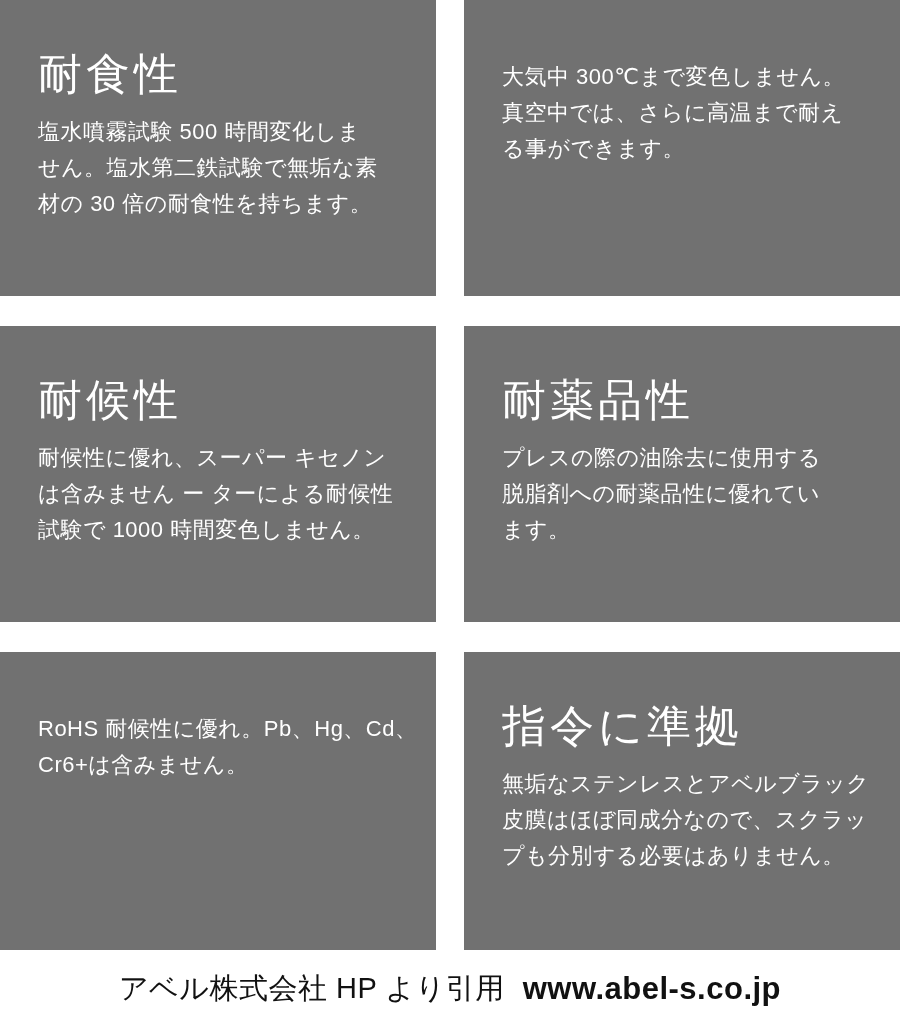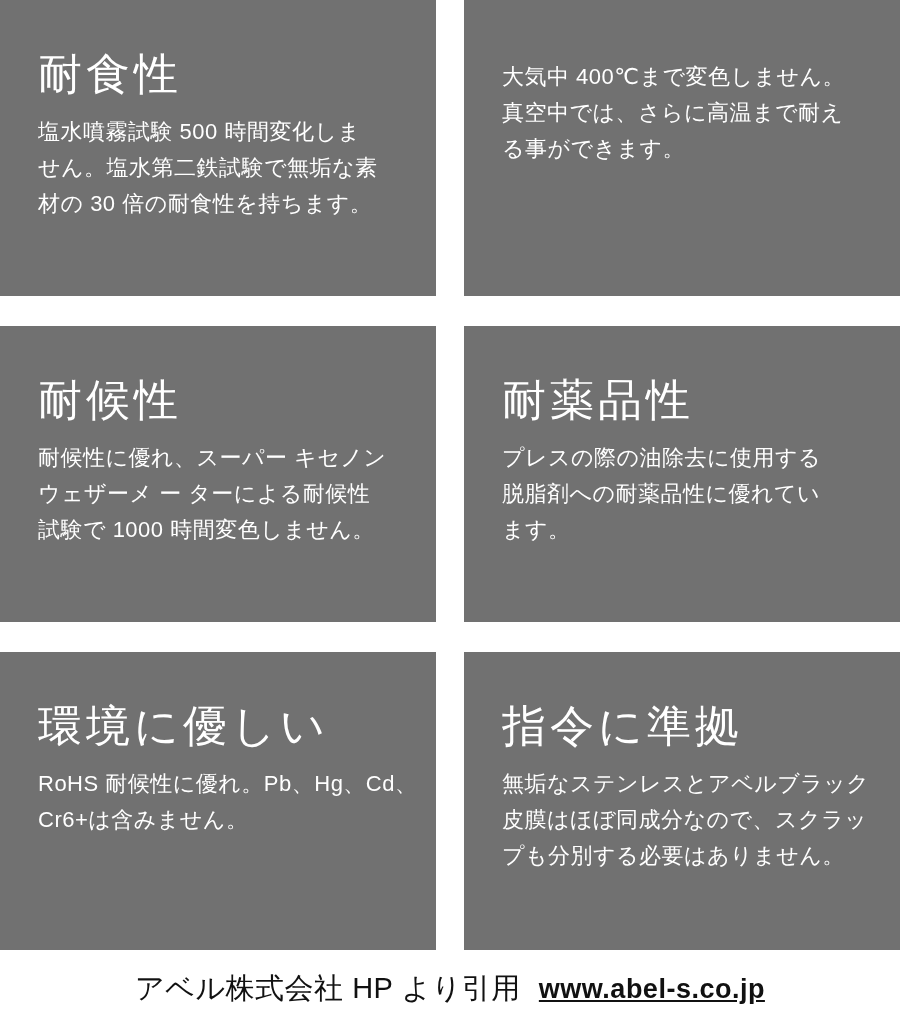--- a/index.html
+++ b/index.html
@@ -55,62 +55,60 @@
     padding-top: 0;
     background: #ffffff;
   }
   .footer-citation {
     color: #111111;
     font-size: 29px;
     letter-spacing: 0.5px;
   }
   .footer-url {
     color: #111111;
-    font-size: 27px;
+    font-size: 31px;
     font-weight: 700;
     letter-spacing: 0.5px;
-    text-decoration: underline;
   }
 </style>
 </head>
 <body>
 
 <div class="page">
 
   <div class="card-grid">
 
     <div class="card">
       <div class="card-title">耐食性</div>
       <div class="card-body">塩水噴霧試験 500 時間変化しま
 せん。塩水第二鉄試験で無垢な素
 材の 30 倍の耐食性を持ちます。</div>
     </div>
 
     <div class="card">
-      <div class="card-body">大気中 400℃まで変色しません。
+      <div class="card-body">大気中 300℃まで変色しません。
 真空中では、さらに高温まで耐え
 る事ができます。</div>
     </div>
 
     <div class="card">
       <div class="card-title">耐候性</div>
       <div class="card-body">耐候性に優れ、スーパー キセノン
-ウェザーメ ー ターによる耐候性
+は含みません ー ターによる耐候性
 試験で 1000 時間変色しません。</div>
     </div>
 
     <div class="card">
       <div class="card-title">耐薬品性</div>
       <div class="card-body">プレスの際の油除去に使用する
 脱脂剤への耐薬品性に優れてい
 ます。</div>
     </div>
 
     <div class="card">
-      <div class="card-title">環境に優しい</div>
       <div class="card-body">RoHS 耐候性に優れ。Pb、Hg、Cd、
 Cr6+は含みません。</div>
     </div>
 
     <div class="card">
       <div class="card-title">指令に準拠</div>
       <div class="card-body">無垢なステンレスとアベルブラック
 皮膜はほぼ同成分なので、スクラッ
 プも分別する必要はありません。</div>
     </div>

